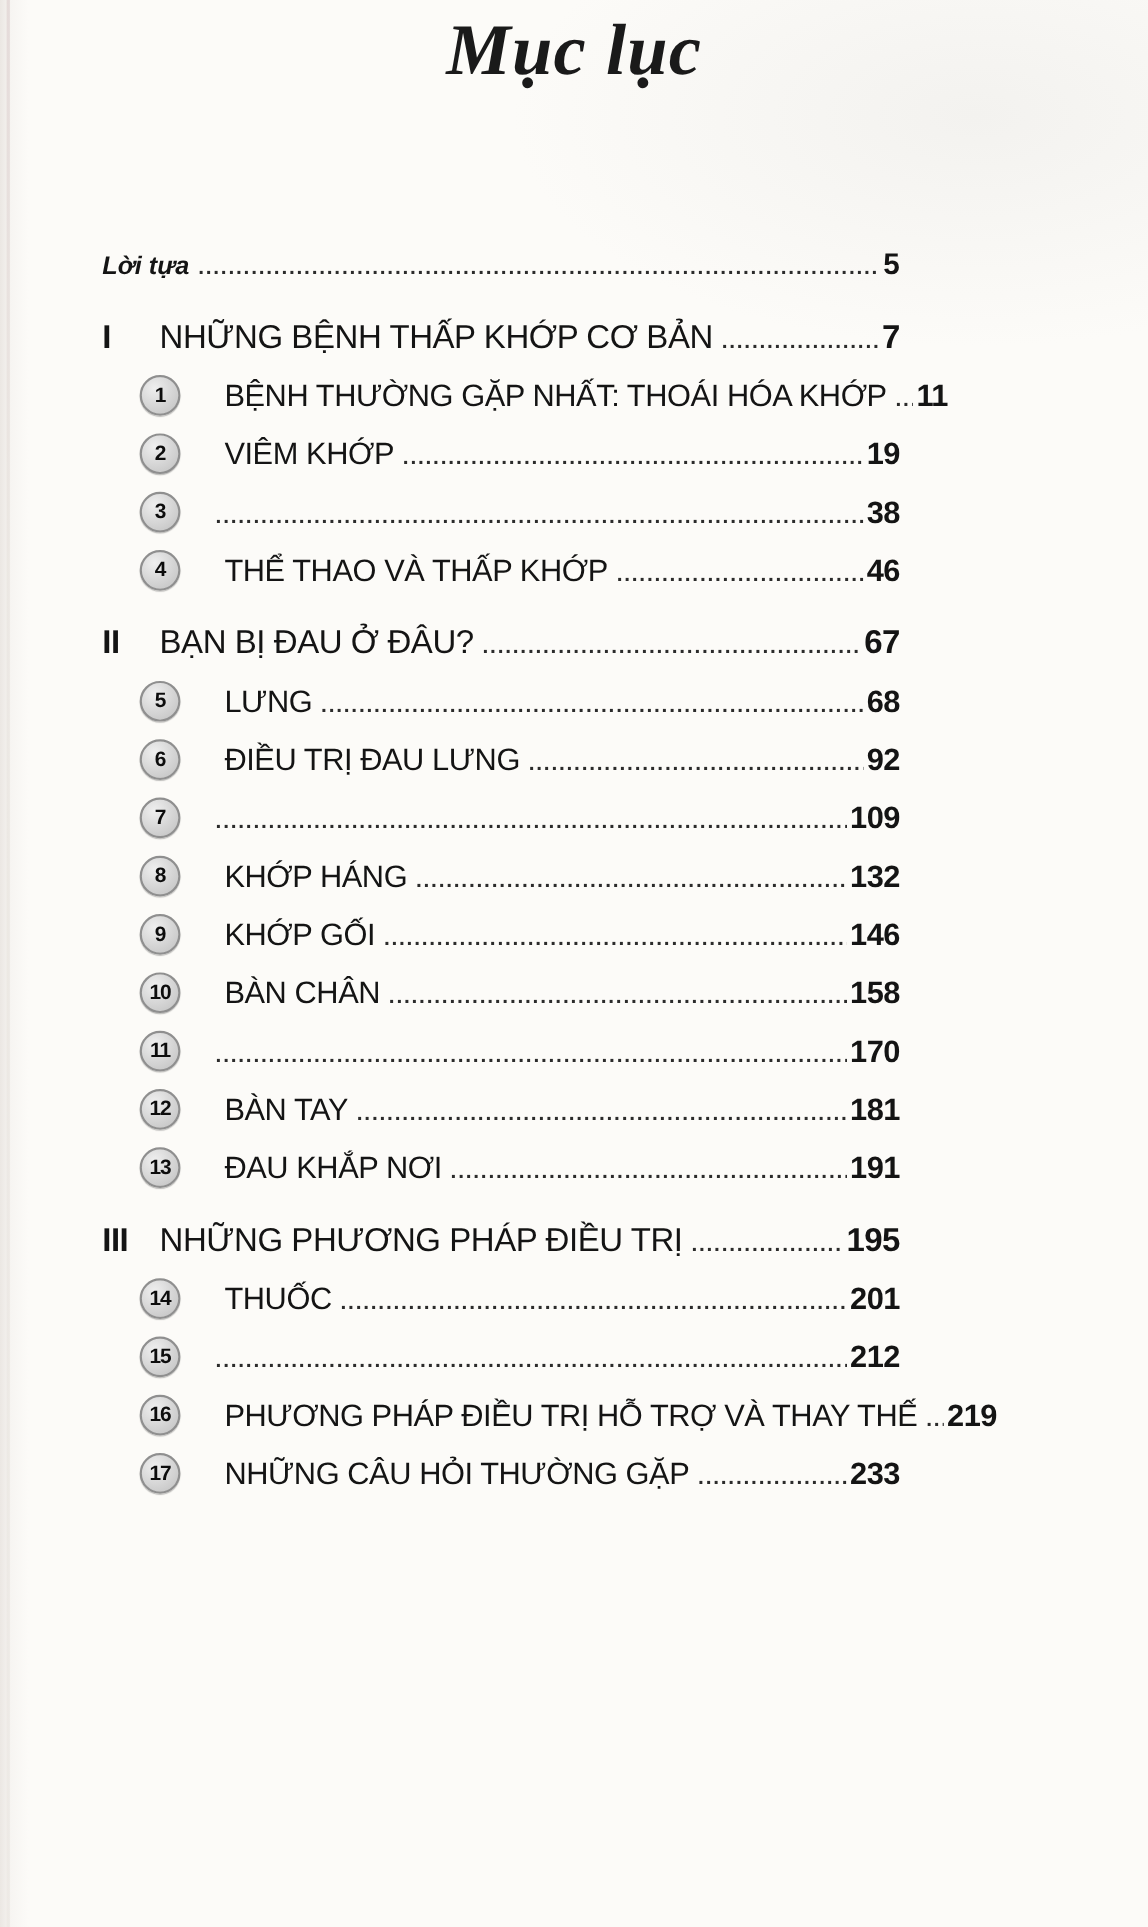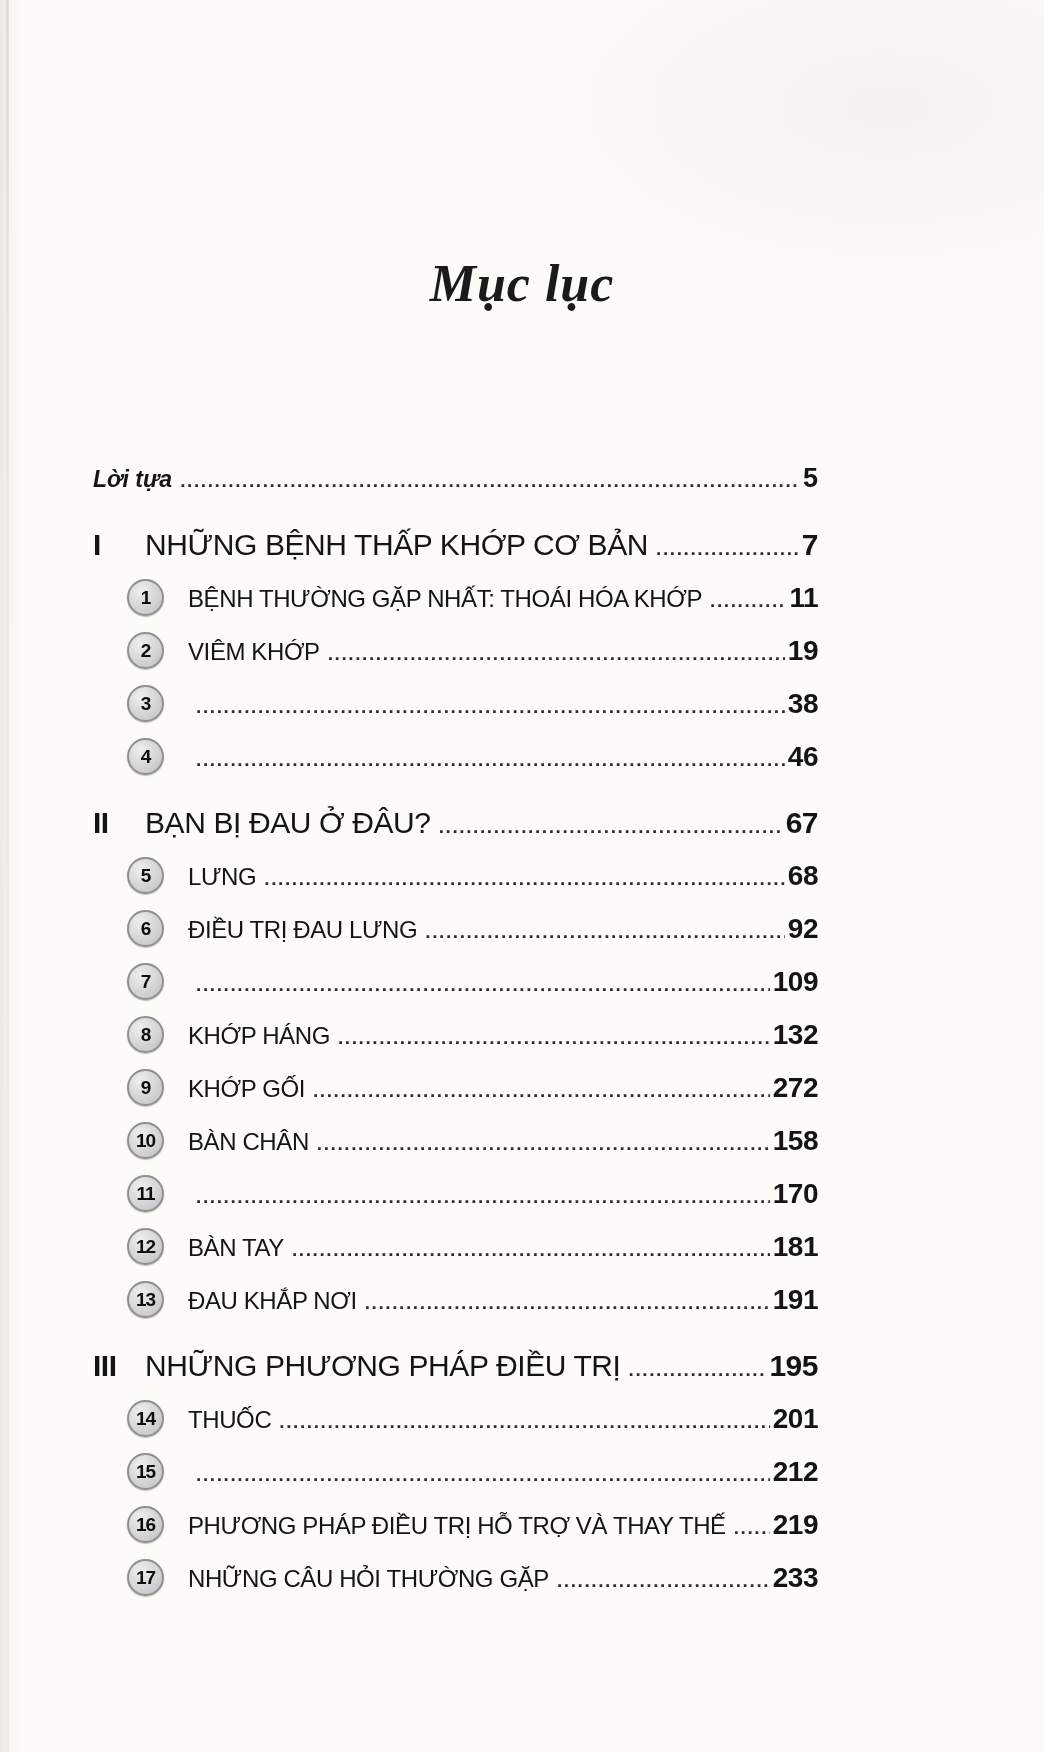--- a/index.html
+++ b/index.html
@@ -18,26 +18,25 @@
   .page::before {
     content: "";
     position: absolute;
     left: 6px; top: 0; bottom: 0;
     width: 3px;
     background: linear-gradient(180deg, #d9c9c9, #e5e0da 30%, #e8e4df);
     opacity: .55;
   }
   .doc-title {
     margin: 0;
-    padding-top: 238px;
     text-align: center;
     font-family: "Liberation Serif", "DejaVu Serif", serif;
     font-style: italic;
     font-weight: 700;
-    font-size: 52px;
+    font-size: 66px;
     line-height: 92px;
     color: #1a1a1a;
     letter-spacing: 1px;
   }
   .toc {
     margin: 122px 226px 0 93px; 
   }
   .row {
     display: flex;
     align-items: baseline;
@@ -58,21 +57,21 @@
     font-size: 30px;
     letter-spacing: -0.5px;
   }
   .label {
     flex: 0 0 auto;
     font-weight: 400;
     letter-spacing: -0.4px;
     overflow: hidden;
   }
   .section-label { font-size: 30px; }
-  .item-label    { font-size: 24px; }
+  .item-label    { font-size: 28px; margin-left: 16px; }
   .badge {
     flex: 0 0 auto;
     align-self: center;
     width: 37px; height: 37px;
     margin: 0 24px 0 34px;
     border-radius: 50%;
     background: radial-gradient(circle at 35% 30%, #efefef 0%, #d9d9d9 45%, #c0c0c0 100%);
     border: 2px solid #8f8f8f;
     box-sizing: border-box;
     display: inline-flex;
@@ -144,20 +143,21 @@
           <span class="badge">
             <span class="badge-num">3</span>
           </span>
           <span class="dots">........................................................................................................................................................................................................</span>
           <span class="pageno item-page">38</span>
         </div>
         <div class="row item-row">
           <span class="badge">
             <span class="badge-num">4</span>
           </span>
+          <span class="label item-label">THỂ THAO VÀ THẤP KHỚP</span>
           <span class="dots">........................................................................................................................................................................................................</span>
           <span class="pageno item-page">46</span>
         </div>
         <div class="row section-row">
           <span class="numeral">II</span>
           <span class="label section-label">BẠN BỊ ĐAU Ở ĐÂU?</span>
           <span class="dots">........................................................................................................................................................................................................</span>
           <span class="pageno section-page">67</span>
         </div>
         <div class="row item-row">
@@ -190,21 +190,21 @@
           <span class="label item-label">KHỚP HÁNG</span>
           <span class="dots">........................................................................................................................................................................................................</span>
           <span class="pageno item-page">132</span>
         </div>
         <div class="row item-row">
           <span class="badge">
             <span class="badge-num">9</span>
           </span>
           <span class="label item-label">KHỚP GỐI</span>
           <span class="dots">........................................................................................................................................................................................................</span>
-          <span class="pageno item-page">272</span>
+          <span class="pageno item-page">146</span>
         </div>
         <div class="row item-row">
           <span class="badge">
             <span class="badge-num">10</span>
           </span>
           <span class="label item-label">BÀN CHÂN</span>
           <span class="dots">........................................................................................................................................................................................................</span>
           <span class="pageno item-page">158</span>
         </div>
         <div class="row item-row">

